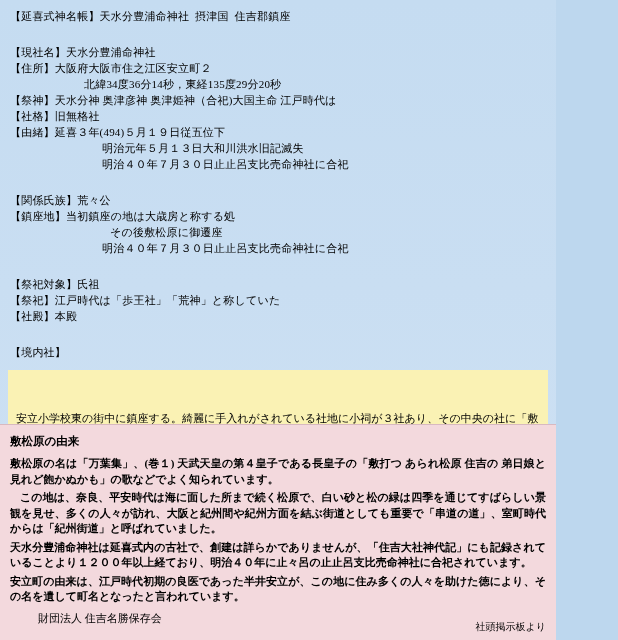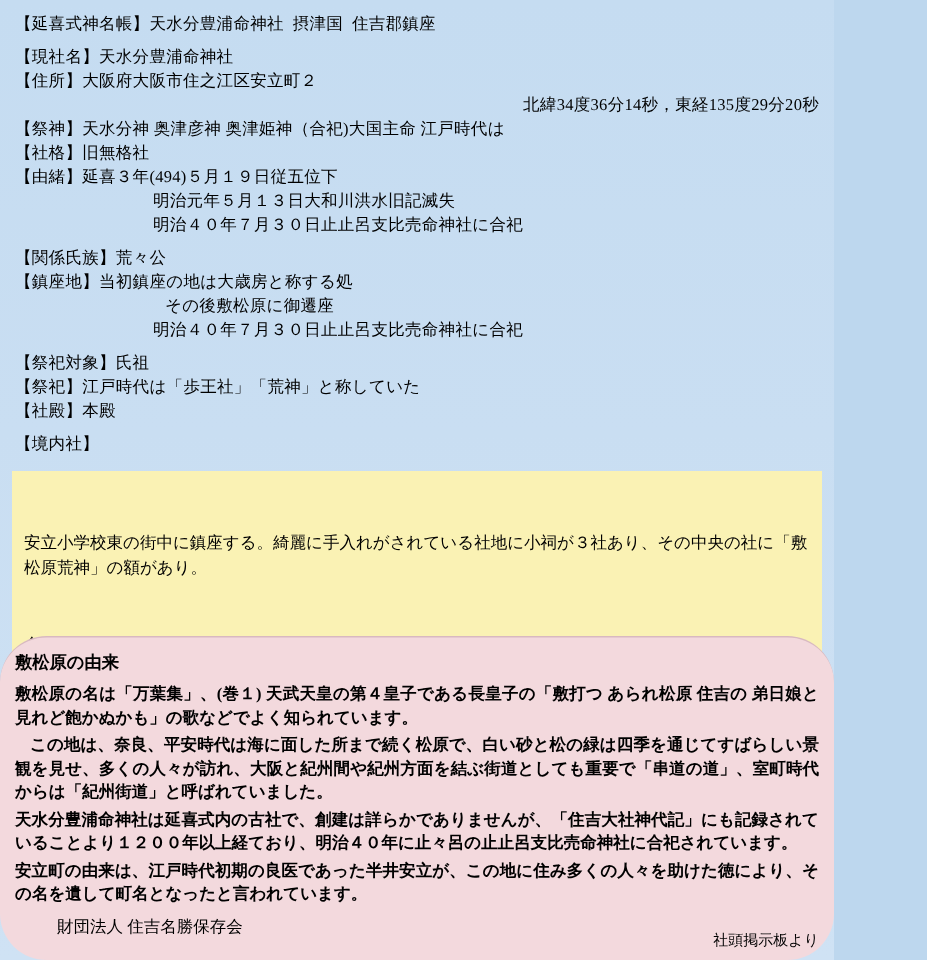--- a/index.html
+++ b/index.html
@@ -24,23 +24,23 @@
   
   .record {
     padding: 8px 10px 0 10px;
   }
   .rec-line {
     line-height: 16px;
     white-space: pre;
     letter-spacing: 0.2px;
   }
   .rec-line.gap {
-    margin-top: 6px;
+    margin-top: 20px;
   }
-  .indent1 { padding-left: 74px; text-align: right; }
+  .indent1 { padding-left: 74px; }
   .indent2 { padding-left: 92px; }
   .indent3 { padding-left: 100px; font-family: Liberation Serif, serif; }
 
   
   .note {
     margin: 10px 8px 0 8px;
     background: #faf2b4;
     padding: 6px 8px 7px 8px;
     line-height: 17px;
     white-space: pre-wrap;
@@ -50,21 +50,20 @@
   .panel {
     position: absolute;
     left: 0;
     right: 0;
     top: 424px;
     bottom: 0;
     background: #f3d9dd;
     border-top: 1px solid #d8b9c0;
     padding: 9px 10px 0 10px;
     box-sizing: border-box;
-    border-radius: 31px;
   }
   .panel-title {
     font-weight: bold;
     font-size: 11.5px;
     margin-bottom: 7px;
   }
   .panel p {
     margin: 0 0 3px 0;
     line-height: 15.5px;
     text-align: justify;

